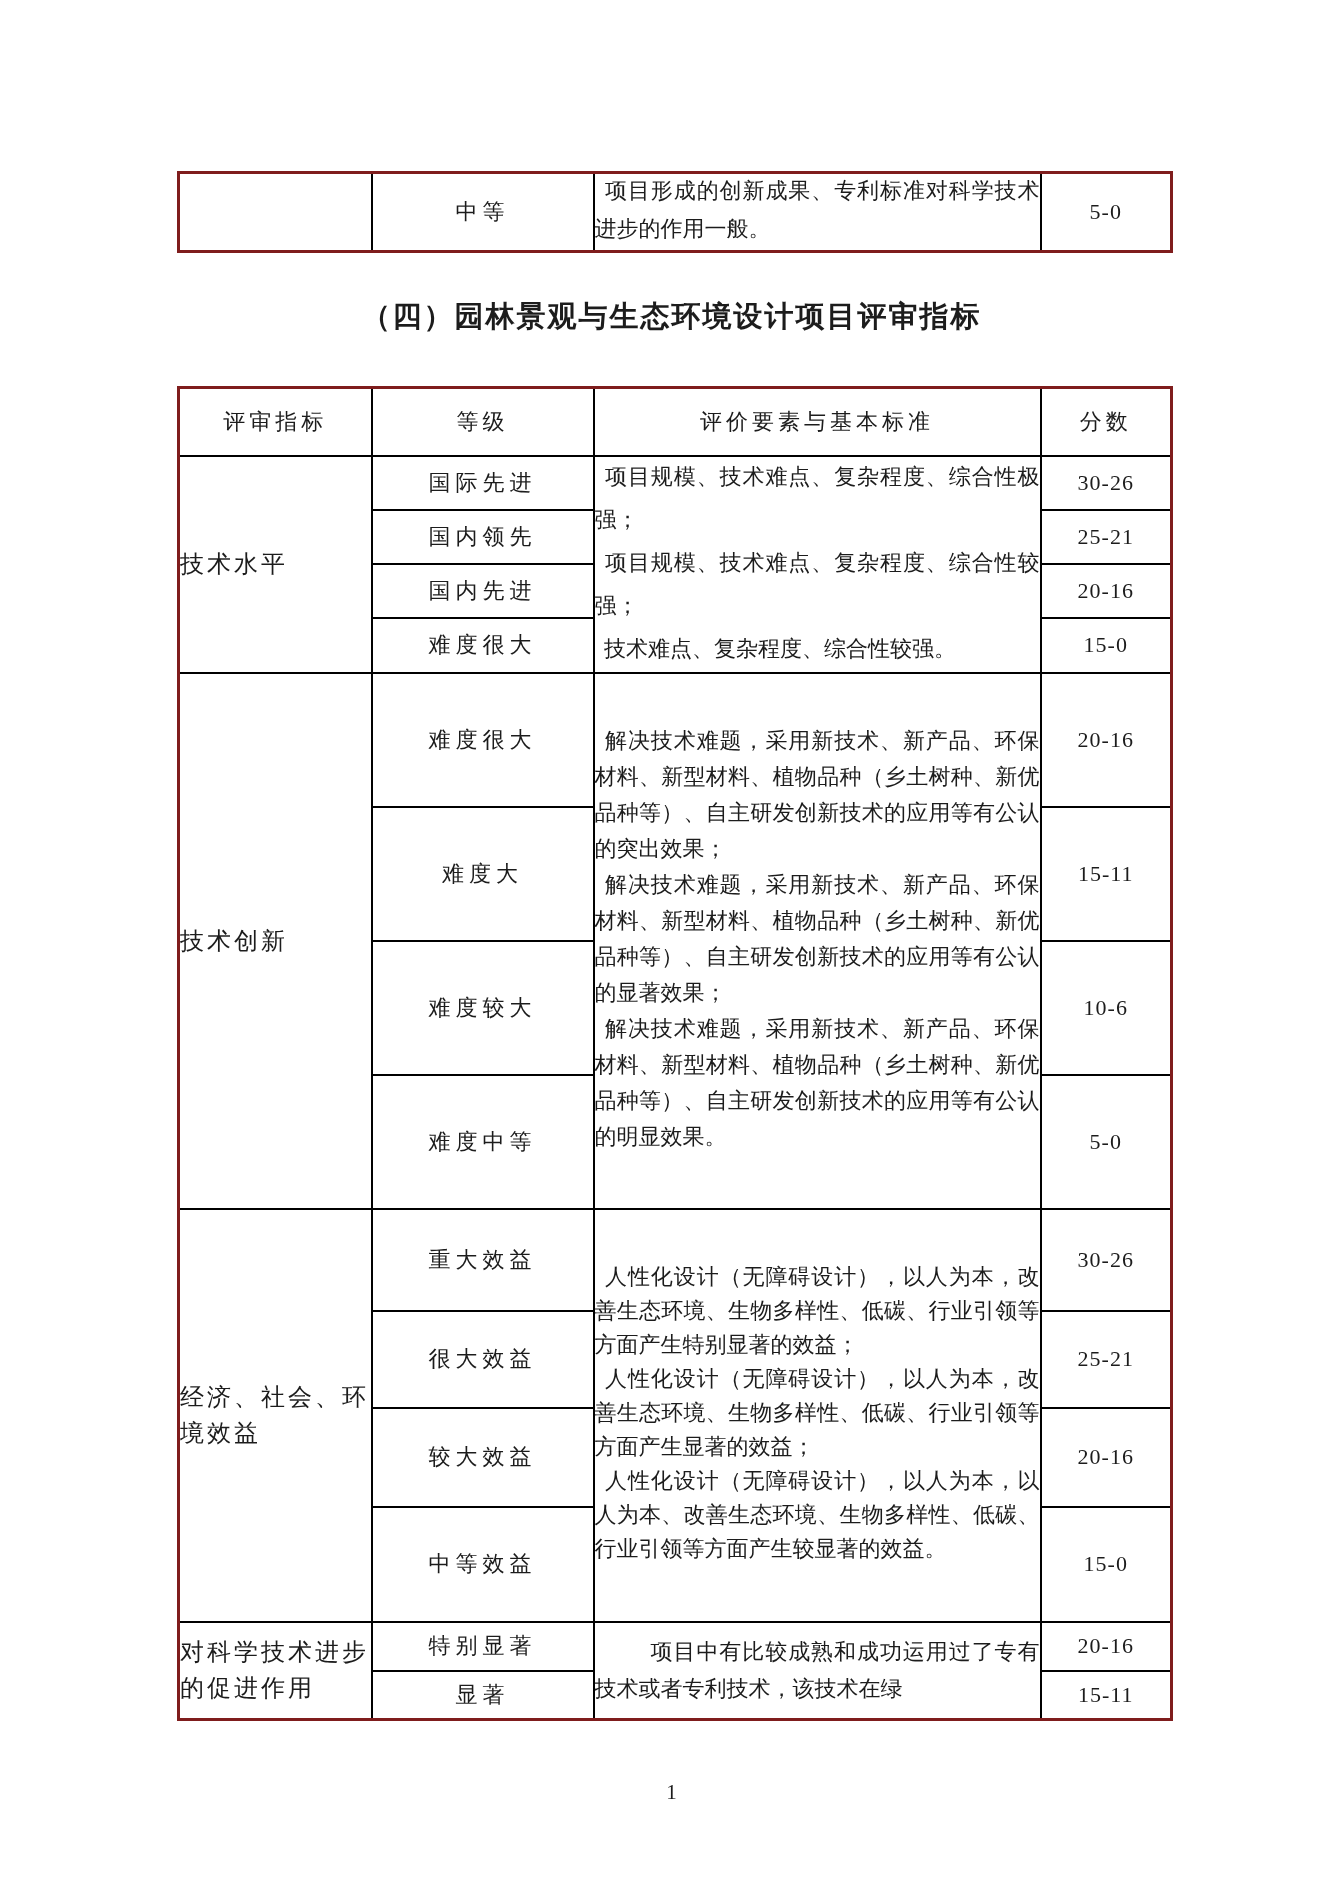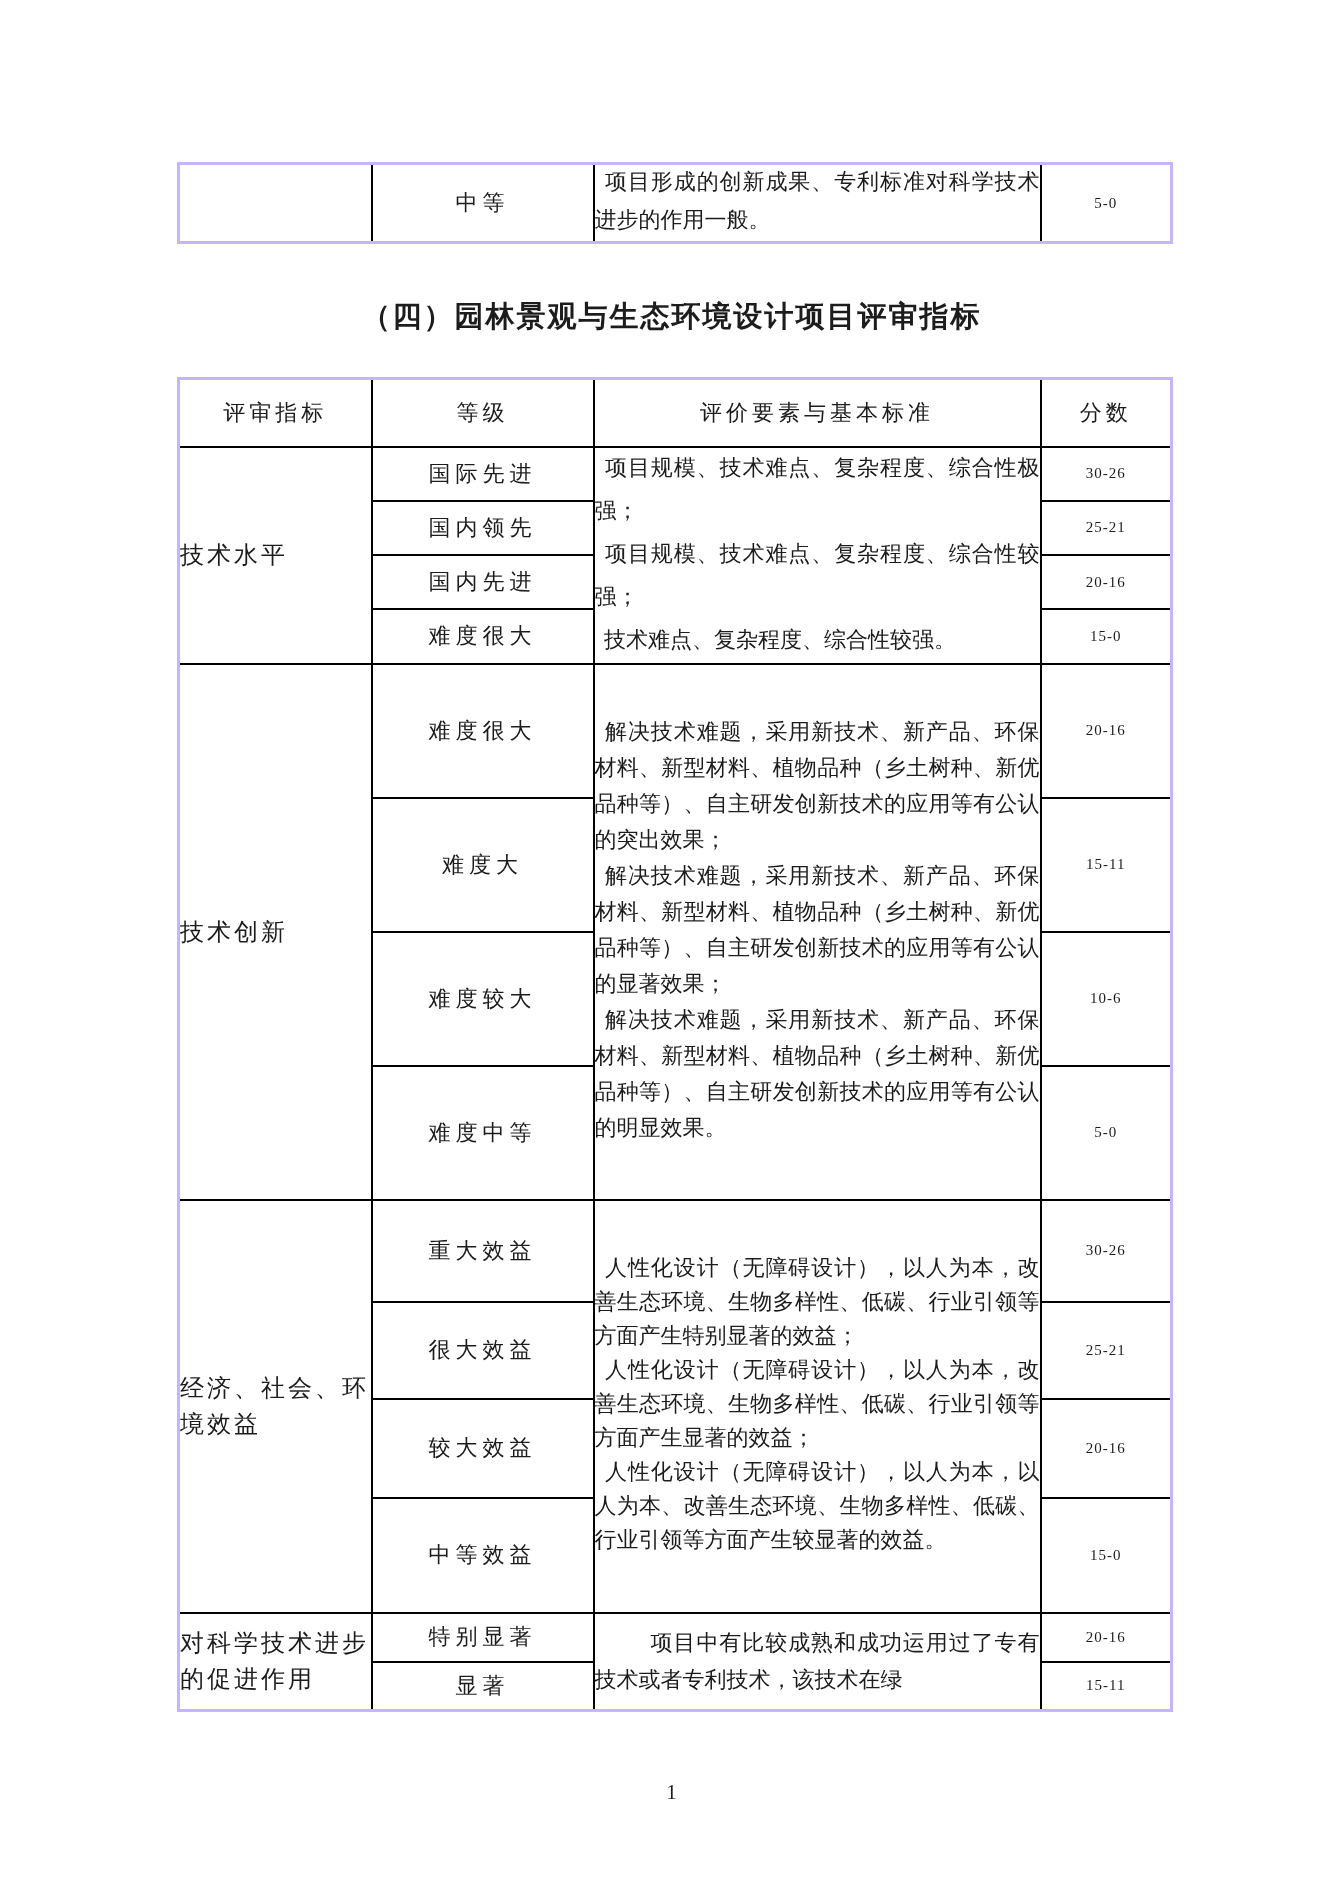--- a/index.html
+++ b/index.html
@@ -10,21 +10,22 @@
     color:#1c1c1c;
     font-family:"Liberation Serif","DejaVu Serif",serif;
     overflow:hidden;
   }
   .doc-table {
     position:absolute;
     left:177px;
     width:993px;
     border-collapse:collapse;
     table-layout:fixed;
-    border:3px solid #c4b5fd;
+    border:3px solid #7f1d1d;
+    margin-top:9px;
   }
   .doc-table td { border:2px solid #000; padding:0; vertical-align:middle; overflow:hidden; }
   .col1 { width:193px; }
   .col2 { width:222px; }
   .col3 { width:447px; }
   .col4 { width:131px; }
 
   #frag-table { top:162px; }
   #main-table { top:377px; }
 
@@ -38,21 +39,21 @@
   .s3-row-c { height:99px; }
   .s3-row-d { height:115px; }
   .s4-row { height:49px;padding-left:24px; }
   .frag-row { height:73px; }
 
   .ind-cell {
     font-size:24px; text-align:left; letter-spacing:3px;
     line-height:36px; padding:0 6px;
   }
   .grade-cell { font-size:22px; text-align:center; letter-spacing:5px; }
-  .score-cell { font-size:15px; text-align:center; letter-spacing:1px; }
+  .score-cell { font-size:22px; text-align:center; letter-spacing:1px; }
 
   .crit-cell {
     font-size:22px;
     text-align:justify;
     padding:8px 22px 8px 14px;
   }
   .crit-item { text-indent:-30px;font-family:Liberation Mono, monospace; }
   .lh-frag .crit-item { line-height:38px; }
   .lh-s1 .crit-item { line-height:43px; }
   .lh-s2 .crit-item { line-height:36px; }

